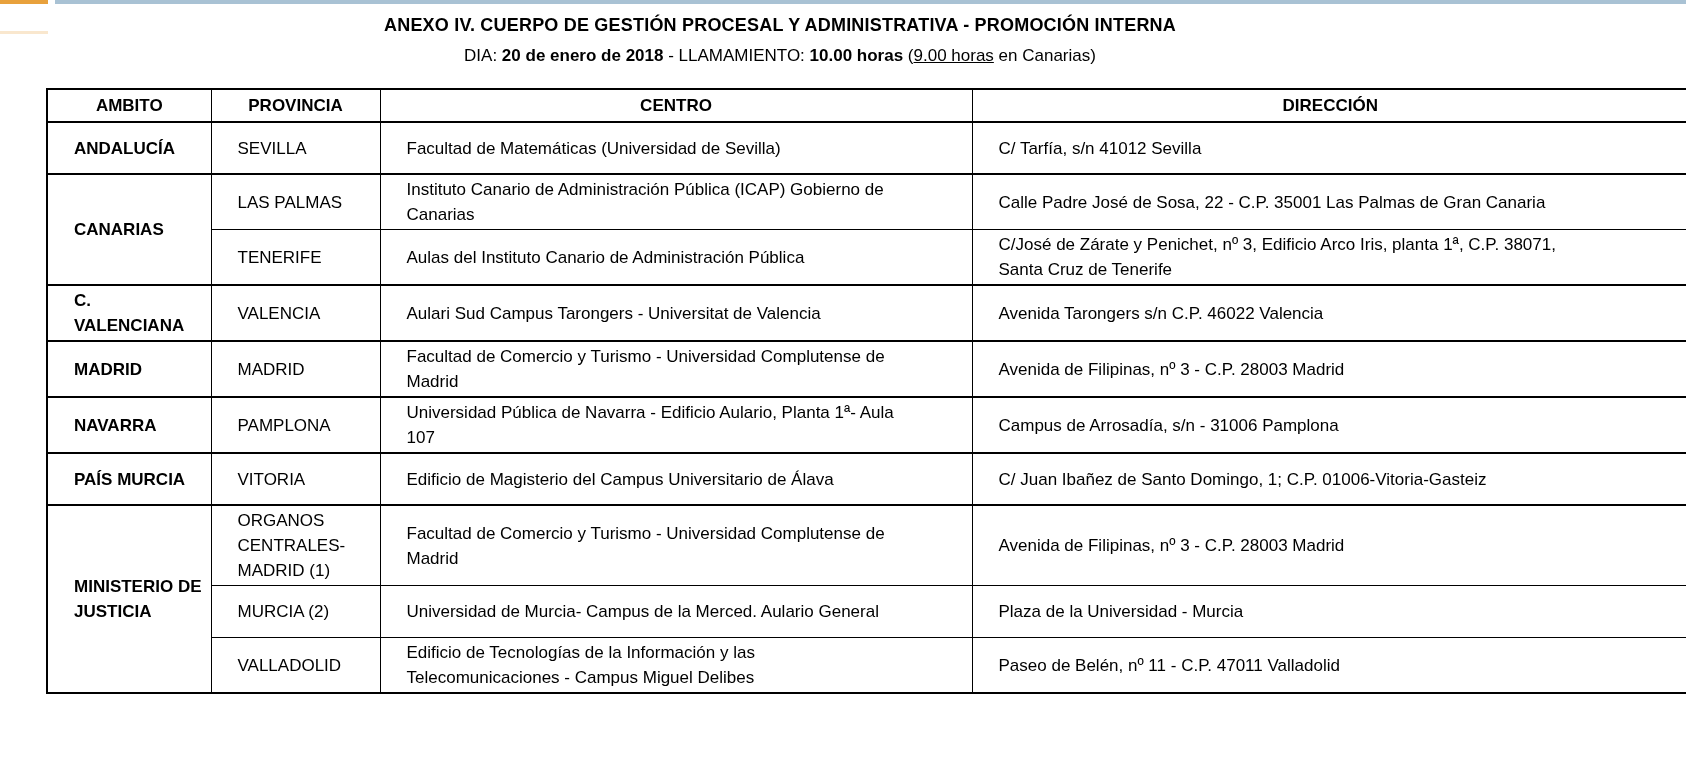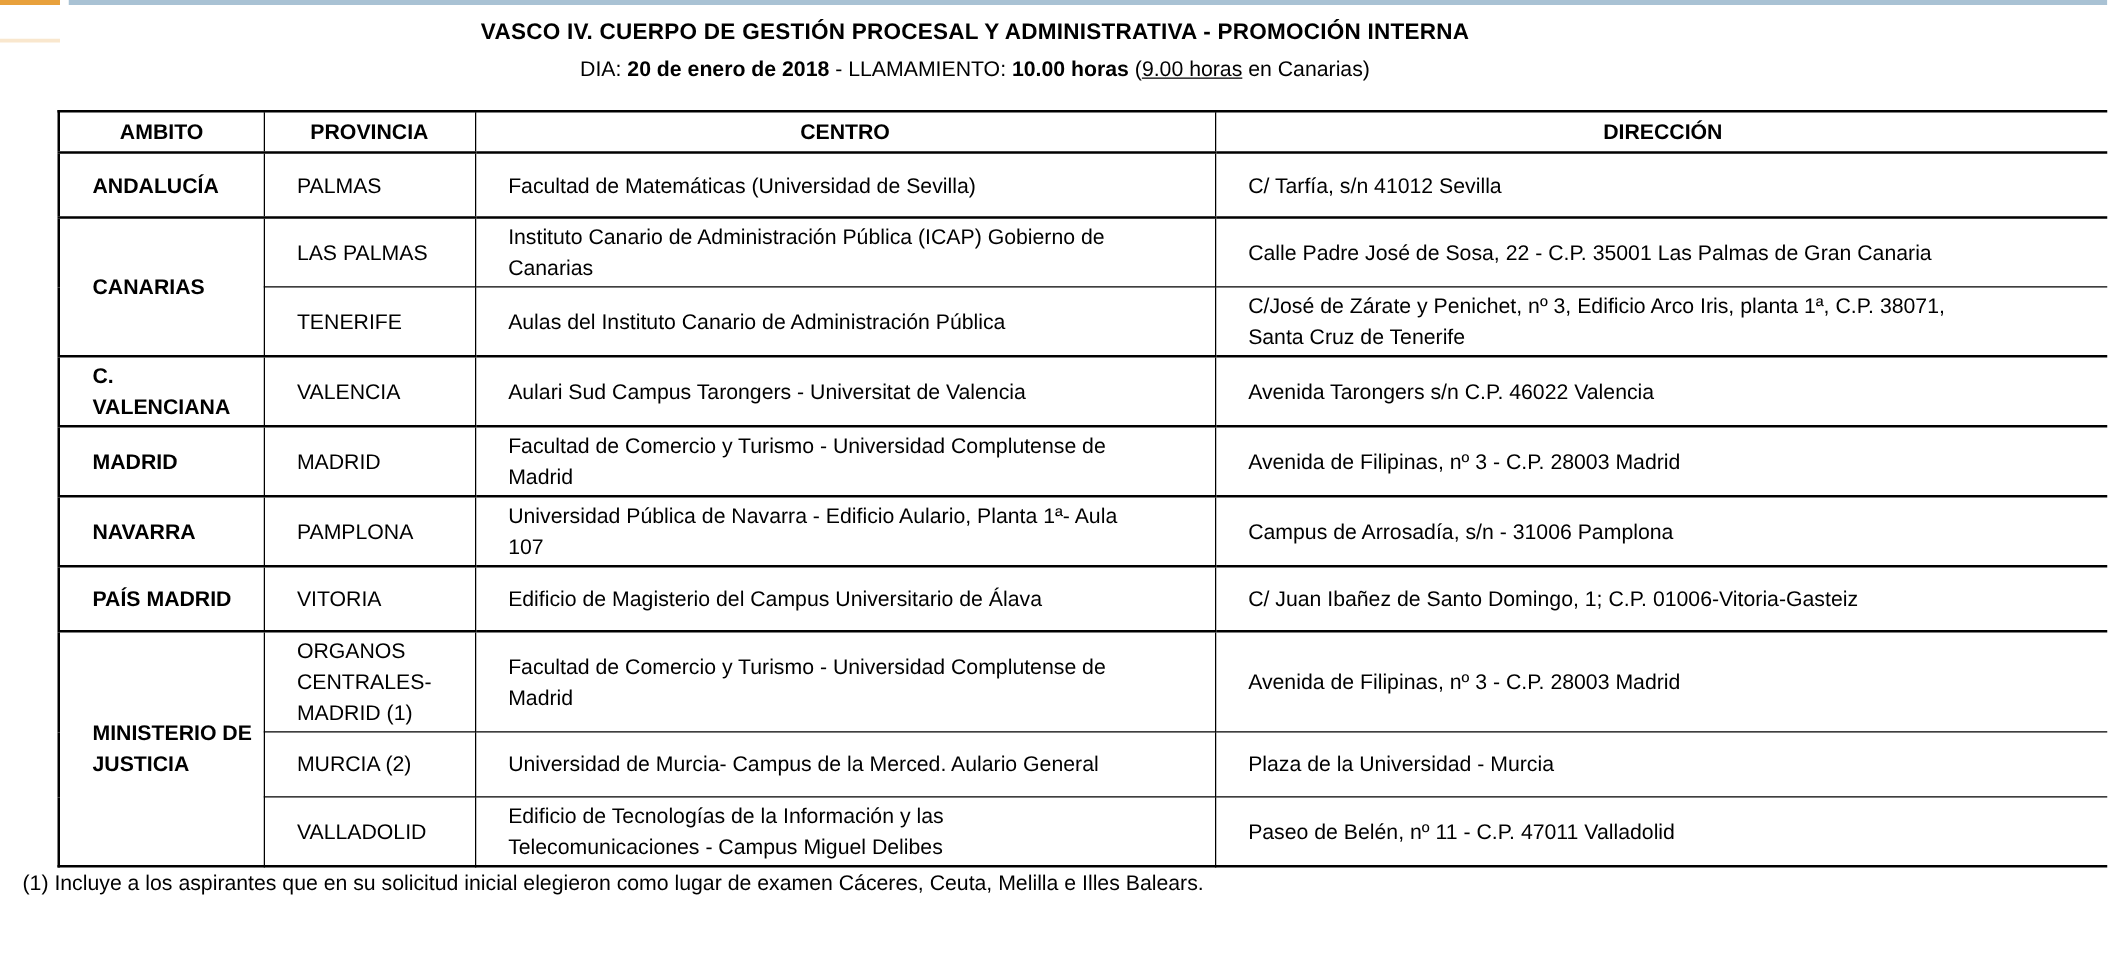--- a/index.html
+++ b/index.html
@@ -72,21 +72,21 @@
 </style>
 </head>
 <body>
 
 <div id="page">
   <div class="bar-orange" style="background: rgb(232, 161, 60);"></div>
   <div class="bar-blue" style="background: rgb(169, 194, 212);"></div>
   <div class="bar-orange-faint" style="background: rgb(232, 161, 60);"></div>
 
   <div class="doc-header">
-    <div class="doc-title">VASCO IV. CUERPO DE GESTIÓN PROCESAL Y ADMINISTRATIVA - PROMOCIÓN INTERNA</div>
+    <div class="doc-title">ANEXO IV. CUERPO DE GESTIÓN PROCESAL Y ADMINISTRATIVA - PROMOCIÓN INTERNA</div>
     <div class="doc-subtitle" id="subtitle"><span class="">DIA: </span><span class="b">20 de enero de 2018</span><span class=""> - LLAMAMIENTO: </span><span class="b">10.00 horas</span><span class=""> (</span><span class="u">9.00 horas</span><span class=""> en Canarias)</span></div>
   </div>
 
   <table class="centres">
     <colgroup>
       <col style="width:164px">
       <col style="width:169px">
       <col style="width:592px">
       <col style="width:717px">
     </colgroup>
@@ -94,21 +94,21 @@
       <tr id="header-row">
           <th>AMBITO</th>
           <th>PROVINCIA</th>
           <th>CENTRO</th>
           <th>DIRECCIÓN</th>
         </tr>
     </thead>
     <tbody id="table-body">
         <tr class="group-start">
           <td class="ambito" rowspan="1">ANDALUCÍA</td>
-          <td>PALMAS</td>
+          <td>SEVILLA</td>
           <td>Facultad de Matemáticas (Universidad de Sevilla)</td>
           <td>C/ Tarfía, s/n 41012 Sevilla</td>
         </tr>
         <tr class="group-start">
           <td class="ambito" rowspan="2">CANARIAS</td>
           <td>LAS PALMAS</td>
           <td>Instituto Canario de Administración Pública (ICAP) Gobierno de
 Canarias</td>
           <td>Calle Padre José de Sosa, 22 - C.P. 35001  Las Palmas de Gran Canaria</td>
         </tr>
@@ -132,21 +132,21 @@
           <td>Avenida de Filipinas, nº 3 - C.P. 28003 Madrid</td>
         </tr>
         <tr class="group-start">
           <td class="ambito" rowspan="1">NAVARRA</td>
           <td>PAMPLONA</td>
           <td>Universidad Pública de Navarra - Edificio Aulario, Planta 1ª- Aula
 107</td>
           <td>Campus de Arrosadía, s/n -  31006 Pamplona</td>
         </tr>
         <tr class="group-start">
-          <td class="ambito" rowspan="1">PAÍS MADRID</td>
+          <td class="ambito" rowspan="1">PAÍS MURCIA</td>
           <td>VITORIA</td>
           <td>Edificio de Magisterio del Campus Universitario de Álava</td>
           <td>C/ Juan Ibañez de Santo Domingo, 1; C.P. 01006-Vitoria-Gasteiz</td>
         </tr>
         <tr class="group-start">
           <td class="ambito" rowspan="3">MINISTERIO DE JUSTICIA</td>
           <td>ORGANOS
 CENTRALES-
 MADRID (1)</td>
           <td>Facultad de Comercio y Turismo - Universidad Complutense de
@@ -161,15 +161,14 @@
         <tr>
           <td>VALLADOLID</td>
           <td>Edificio de Tecnologías de la Información y las
 Telecomunicaciones - Campus Miguel Delibes</td>
           <td>Paseo de Belén, nº 11  - C.P. 47011 Valladolid</td>
         </tr>
       </tbody>
   </table>
 
   <div class="footnotes" id="footnotes">
-      <div>(1) Incluye a los aspirantes que en su solicitud inicial elegieron como lugar de examen Cáceres, Ceuta, Melilla e Illes Balears.</div>
     </div>
 </div>
 
 </body></html>

